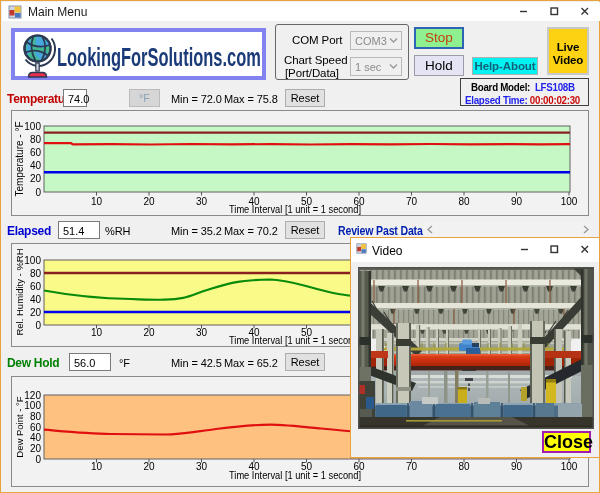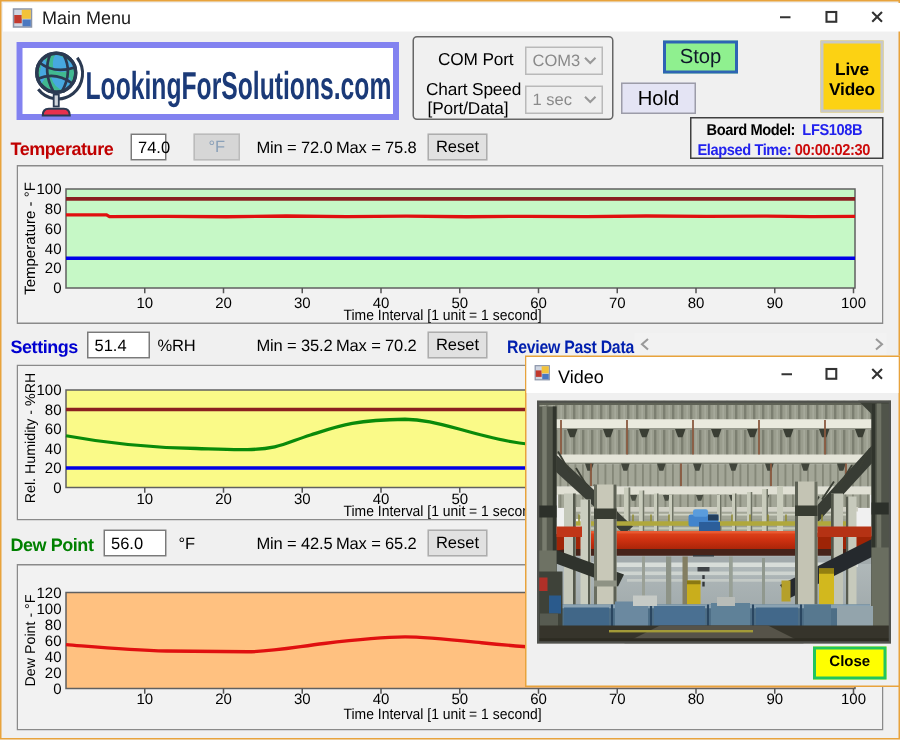--- a/index.html
+++ b/index.html
@@ -65,33 +65,35 @@
       </svg>
   </div>
   <div class="abs" style="left:349px;top:56px;width:52px;height:19px;background:#EFEFEF;
        border:1px solid #B9B9B9;box-sizing:border-box;font-size:11px;color:#8a8a8a;padding:3px 0 12px 4px;">1 sec
     <svg style="position:absolute;right:3px;top:5px" width="9" height="7" viewBox="0 0 9 7">
       <path d="M1 1.5 L4.5 5 L8 1.5" fill="none" stroke="#999" stroke-width="1.4"></path>
       </svg>
   </div>
 
   <div class="btn" style="left:413px;top:26px;width:50px;height:22px;background:#8FF08F;
-       border:2px solid #2E64B4;font-size:13.5px;line-height:17px;color:#0f172a;margin-left:28px;">Stop</div>
+       border:2px solid #2E64B4;font-size:13.5px;line-height:17px;color:#c2410c;">Stop</div>
   <div class="btn" style="left:413px;top:54px;width:50px;height:21px;background:#E4E4F4;
        border:1px solid #9C9CA8;font-size:13.5px;line-height:19px;color:#000;">Hold</div>
+  <div class="btn" style="left:471px;top:56px;width:66px;height:18px;background:#05F2F2;
+       border:1px solid #B0B0B0;font-size:11.5px;font-weight:bold;line-height:16px;color:#10607A;letter-spacing:-0.1px;white-space:nowrap;">Help-About</div>
   <div class="btn" style="left:546px;top:26px;width:42px;height:48px;background:#FCD213;
        border:2px solid #C8C8C8;font-size:11.5px;font-weight:bold;color:#000;padding-top:12px;line-height:13px;letter-spacing:-0.1px;">Live<br>Video</div>
 
   <div class="abs" style="left:459px;top:77px;width:129px;height:28px;border:1px solid #404040;
        box-sizing:border-box;background:#F0F0F0;"></div>
   <div class="lbl" style="left:470px;top:80px;font-size:10.5px;font-weight:bold;letter-spacing:-0.3px;transform:scale(0.93,1);transform-origin:0 0;">Board Model: &nbsp;<span style="color:#2222EE">LFS108B</span></div>
   <div class="lbl" style="left:464px;top:92.5px;font-size:10.5px;font-weight:bold;color:#2222EE;letter-spacing:-0.3px;transform:scale(0.93,1);transform-origin:0 0;">Elapsed Time: <span style="color:#CC0A0A">00:00:02:30</span></div>
 
   <div class="lbl" style="left:6px;top:91px;font-size:12px;font-weight:bold;color:#C00000;letter-spacing:-0.3px;">Temperature</div>
-  <div class="tb" style="left:86px;top:88px;width:24px;height:18px;text-align:right;">74.0</div>
+  <div class="tb" style="left:62px;top:88px;width:24px;height:18px;text-align:right;">74.0</div>
   <div class="btn" style="left:128px;top:88px;width:31px;height:18px;background:#D6D6D6;
        border:1px solid #BBBBBB;font-size:11px;line-height:16px;color:#8aa0b8;">°F</div>
   <div class="lbl" style="left:170px;top:92px;">Min = 72.0</div>
   <div class="lbl" style="left:223px;top:92px;">Max = 75.8</div>
   <div class="btn" style="left:284px;top:88px;width:40px;height:18px;background:#E1E1E1;
        border:1px solid #ADADAD;font-size:11px;line-height:16px;color:#000;">Reset</div>
 
   <svg class="abs" style="left:10px;top:109px" width="578" height="106" viewBox="0 0 578 106">
     <rect x="0.5" y="0.5" width="577" height="105" fill="#F2F2F2" stroke="#8a8a8a"></rect>
     <rect x="33" y="16" width="526" height="66" fill="#C6F8C6" stroke="#606060" stroke-width="1"></rect>
@@ -127,21 +129,21 @@
         <text x="295.5" y="95">50</text>
         <text x="348" y="95">60</text>
       <text x="400.5" y="95">70</text>
         <text x="453" y="95">80</text>
         <text x="505.5" y="95">90</text>
       <text x="558" y="95">100</text>
     </g>
     <text x="284" y="103" font-size="10" fill="#000" text-anchor="middle" textLength="132" lengthAdjust="spacingAndGlyphs">Time Interval [1 unit = 1 second]</text>
   </svg>
 
-  <div class="lbl" style="left:6px;top:223px;font-size:12px;font-weight:bold;color:#0000D0;letter-spacing:-0.3px;">Settings</div>
+  <div class="lbl" style="left:6px;top:223px;font-size:12px;font-weight:bold;color:#0000D0;letter-spacing:-0.3px;">Elapsed</div>
   <div class="tb" style="left:57px;top:220px;width:42px;height:18px;">51.4</div>
   <div class="lbl" style="left:104px;top:224px;">%RH</div>
   <div class="lbl" style="left:170px;top:224px;">Min = 35.2</div>
   <div class="lbl" style="left:223px;top:224px;">Max = 70.2</div>
   <div class="btn" style="left:284px;top:220px;width:40px;height:18px;background:#E1E1E1;
        border:1px solid #ADADAD;font-size:11px;line-height:16px;color:#000;">Reset</div>
   <div class="lbl" style="left:337px;top:223px;font-size:12px;font-weight:bold;color:#001FAE;letter-spacing:-0.2px;transform:scale(0.88,1);transform-origin:0 0;">Review Past Data</div>
   <div class="abs" style="left:422px;top:221px;width:168px;height:15px;background:#F2F2F2;"></div>
   <svg class="abs" style="left:422px;top:221px" width="168" height="15" viewBox="0 0 168 15">
     <path d="M9 4 L5 7.5 L9 11" fill="none" stroke="#9a9a9a" stroke-width="1.4"></path>
@@ -183,21 +185,21 @@
         <text x="295.5" y="93">50</text>
         <text x="348" y="93">60</text>
       <text x="400.5" y="93">70</text>
         <text x="453" y="93">80</text>
         <text x="505.5" y="93">90</text>
       <text x="558" y="93">100</text>
     </g>
     <text x="284" y="101" font-size="10" fill="#000" text-anchor="middle" textLength="132" lengthAdjust="spacingAndGlyphs">Time Interval [1 unit = 1 second]</text>
   </svg>
 
-  <div class="lbl" style="left:6px;top:355px;font-size:12px;font-weight:bold;color:#008000;letter-spacing:-0.3px;">Dew Point</div>
+  <div class="lbl" style="left:6px;top:355px;font-size:12px;font-weight:bold;color:#008000;letter-spacing:-0.3px;">Dew Hold</div>
   <div class="tb" style="left:68px;top:352px;width:42px;height:18px;">56.0</div>
   <div class="lbl" style="left:118px;top:356px;">°F</div>
   <div class="lbl" style="left:170px;top:356px;">Min = 42.5</div>
   <div class="lbl" style="left:223px;top:356px;">Max = 65.2</div>
   <div class="btn" style="left:284px;top:352px;width:40px;height:18px;background:#E1E1E1;
        border:1px solid #ADADAD;font-size:11px;line-height:16px;color:#000;">Reset</div>
 
   <svg class="abs" style="left:10px;top:375px" width="578" height="111" viewBox="0 0 578 111">
     <rect x="0.5" y="0.5" width="577" height="110" fill="#F2F2F2" stroke="#8a8a8a"></rect>
     <rect x="33" y="19" width="526" height="64" fill="#FFC180" stroke="#606060" stroke-width="1"></rect>
@@ -491,15 +493,15 @@
 
     <rect x="0" y="150" width="236" height="12" fill="#36342b"></rect>
     <polygon points="82,150 154,150 178,162 58,162" fill="#565349"></polygon>
     <rect x="48" y="153" width="96" height="1.6" fill="#a29a38"></rect>
     <rect x="0" y="158.5" width="236" height="3.5" fill="#2d2b22"></rect>
 
     <rect x="0.75" y="0.75" width="234.5" height="160.5" fill="none" stroke="#50524e" stroke-width="1.5"></rect>
   </svg>
 
   <div class="btn" style="left:541px;top:430px;width:49px;height:22px;background:#FFFF00;
-       border:2px solid #22c55e;font-size:10px;font-weight:bold;line-height:18px;color:#000;">Close</div>
+       border:2px solid #a21caf;font-size:18px;font-weight:bold;line-height:18px;color:#000;">Close</div>
 
 </div>
 
 </body></html>

